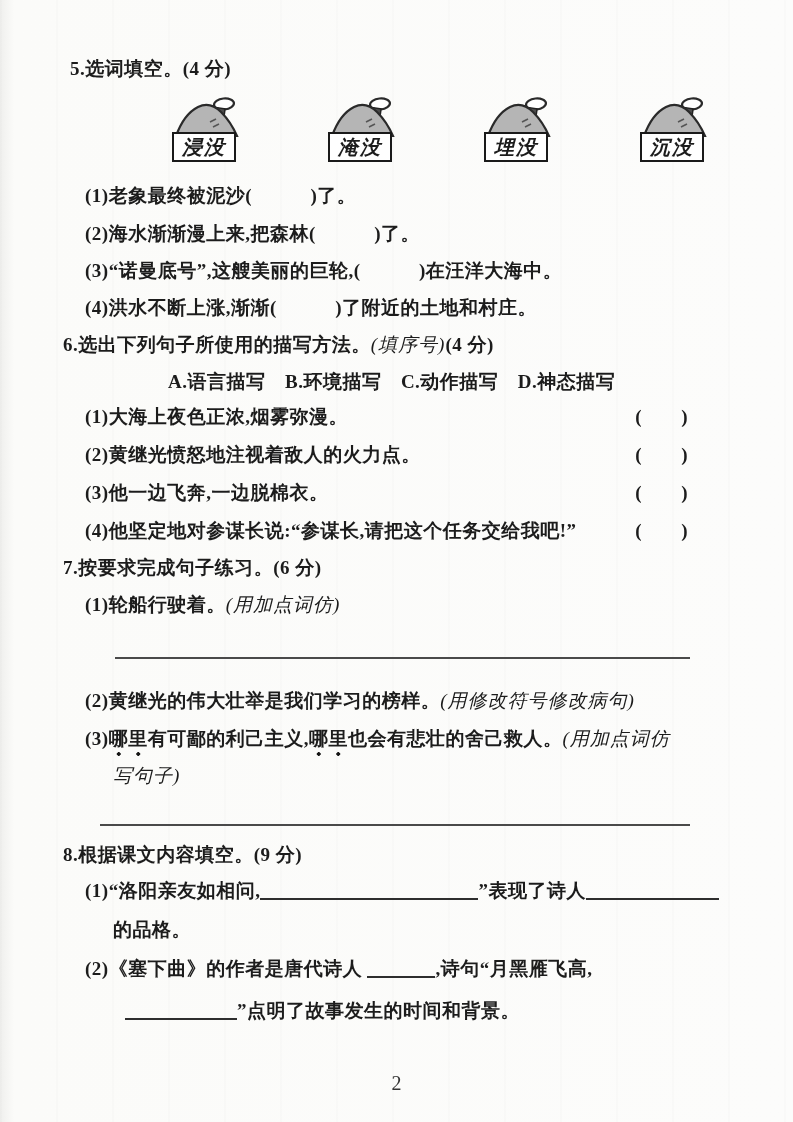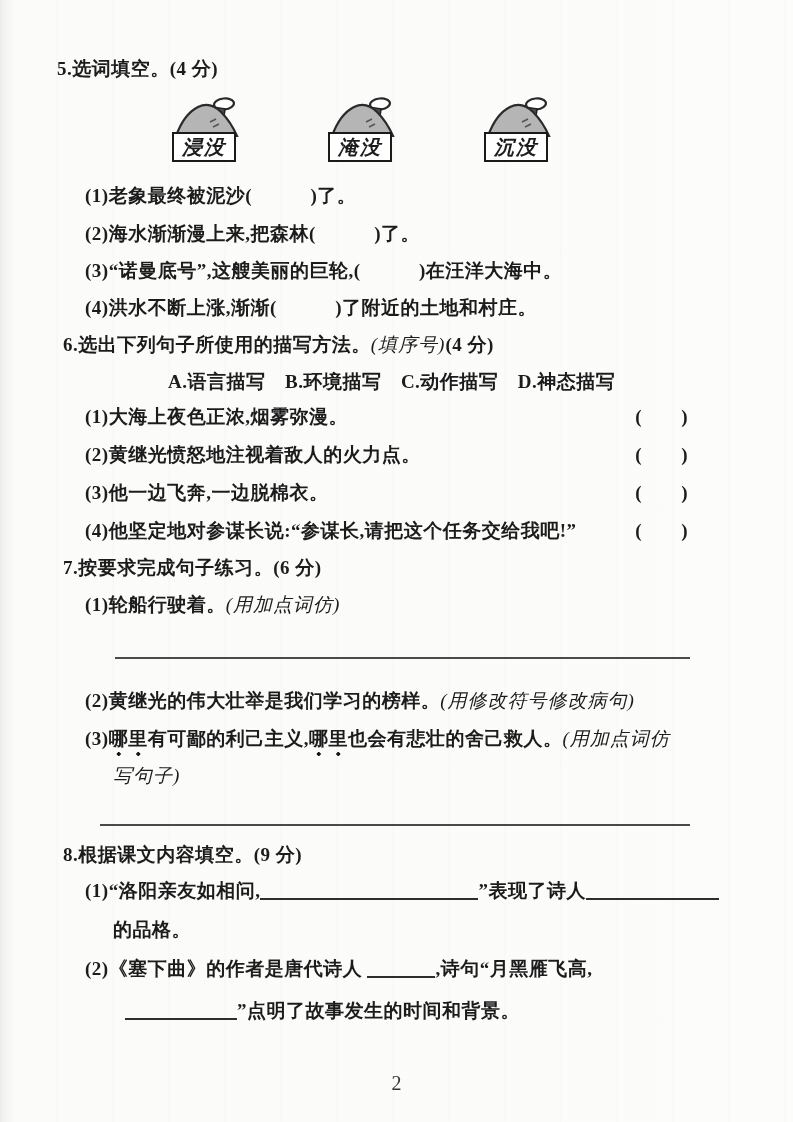--- a/index.html
+++ b/index.html
@@ -36,40 +36,49 @@
     border:2px solid #1a1a1a;background:#fff;
     display:flex;align-items:center;justify-content:center;
     font-size:20px;font-weight:600;font-style:italic;letter-spacing:2px;
   }
   .card-icon{position:absolute;left:2px;top:-2px;}
   .pagenum{width:100%;text-align:center;font-size:20px;font-weight:500;color:#333;}
 </style>
 </head>
 <body>
 
-<div class="abs txt" style="top:56px;left:57px;">5.选词填空。(4 分)</div>
+<div class="abs txt" style="top:56px;left:70px;">5.选词填空。(4 分)</div>
 
 <div class="abs cards" style="top:98px;left:172px;">
   <div class="card">
     <svg class="card-icon" width="66" height="42" viewBox="0 0 66 42">
       <ellipse cx="50" cy="8" rx="10" ry="5.5" fill="#fff" stroke="#2a2a2a" stroke-width="2.2" transform="rotate(-6 50 8)"></ellipse>
       <rect x="41" y="12" width="9" height="17" fill="#4d4d4d" stroke="#222" stroke-width="1.5" transform="rotate(8 45 20)"></rect>
       <path d="M2 40 Q10 18 24 11 Q36 5 47 16 Q57 26 63 40 Z" fill="#b5b5b5" stroke="#2a2a2a" stroke-width="2.2"></path>
       <path d="M36 26 l6 -3 M39 31 l6 -3" stroke="#555" stroke-width="1.6" fill="none"></path>
     </svg>
     <div class="card-box">浸没</div>
   </div>
   <div class="card">
     <svg class="card-icon" width="66" height="42" viewBox="0 0 66 42">
       <ellipse cx="50" cy="8" rx="10" ry="5.5" fill="#fff" stroke="#2a2a2a" stroke-width="2.2" transform="rotate(-6 50 8)"></ellipse>
       <rect x="41" y="12" width="9" height="17" fill="#4d4d4d" stroke="#222" stroke-width="1.5" transform="rotate(8 45 20)"></rect>
       <path d="M2 40 Q10 18 24 11 Q36 5 47 16 Q57 26 63 40 Z" fill="#b5b5b5" stroke="#2a2a2a" stroke-width="2.2"></path>
       <path d="M36 26 l6 -3 M39 31 l6 -3" stroke="#555" stroke-width="1.6" fill="none"></path>
     </svg>
     <div class="card-box">淹没</div>
+  </div>
+  <div class="card">
+    <svg class="card-icon" width="66" height="42" viewBox="0 0 66 42">
+      <ellipse cx="50" cy="8" rx="10" ry="5.5" fill="#fff" stroke="#2a2a2a" stroke-width="2.2" transform="rotate(-6 50 8)"></ellipse>
+      <rect x="41" y="12" width="9" height="17" fill="#4d4d4d" stroke="#222" stroke-width="1.5" transform="rotate(8 45 20)"></rect>
+      <path d="M2 40 Q10 18 24 11 Q36 5 47 16 Q57 26 63 40 Z" fill="#b5b5b5" stroke="#2a2a2a" stroke-width="2.2"></path>
+      <path d="M36 26 l6 -3 M39 31 l6 -3" stroke="#555" stroke-width="1.6" fill="none"></path>
+    </svg>
+    <div class="card-box">埋没</div>
   </div>
   <div class="card">
     <svg class="card-icon" width="66" height="42" viewBox="0 0 66 42">
       <ellipse cx="50" cy="8" rx="10" ry="5.5" fill="#fff" stroke="#2a2a2a" stroke-width="2.2" transform="rotate(-6 50 8)"></ellipse>
       <rect x="41" y="12" width="9" height="17" fill="#4d4d4d" stroke="#222" stroke-width="1.5" transform="rotate(8 45 20)"></rect>
       <path d="M2 40 Q10 18 24 11 Q36 5 47 16 Q57 26 63 40 Z" fill="#b5b5b5" stroke="#2a2a2a" stroke-width="2.2"></path>
       <path d="M36 26 l6 -3 M39 31 l6 -3" stroke="#555" stroke-width="1.6" fill="none"></path>
     </svg>
     <div class="card-box">沉没</div>
   </div>

